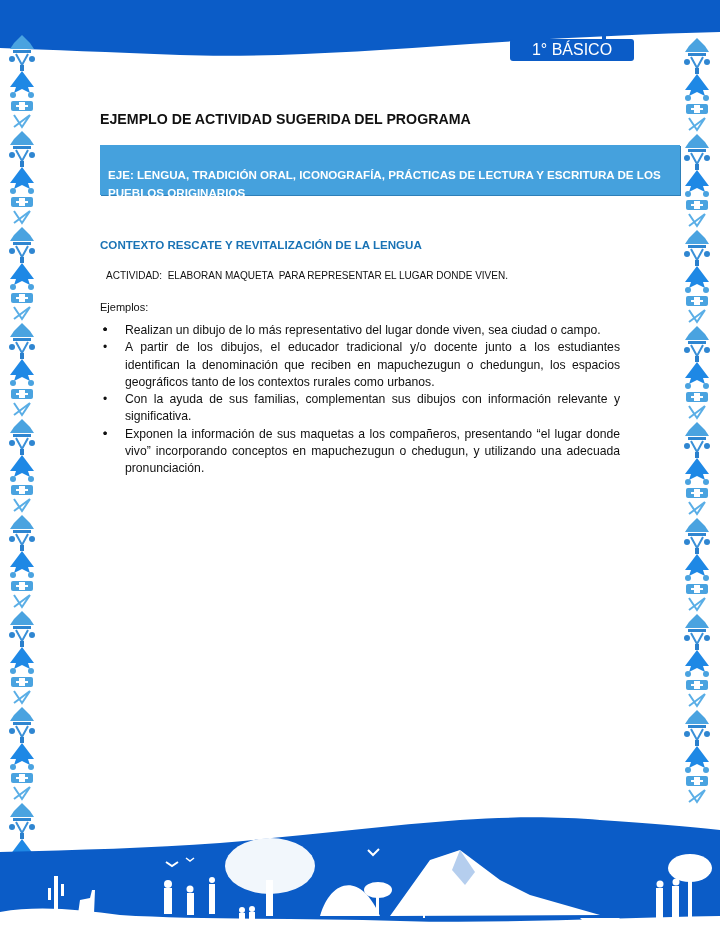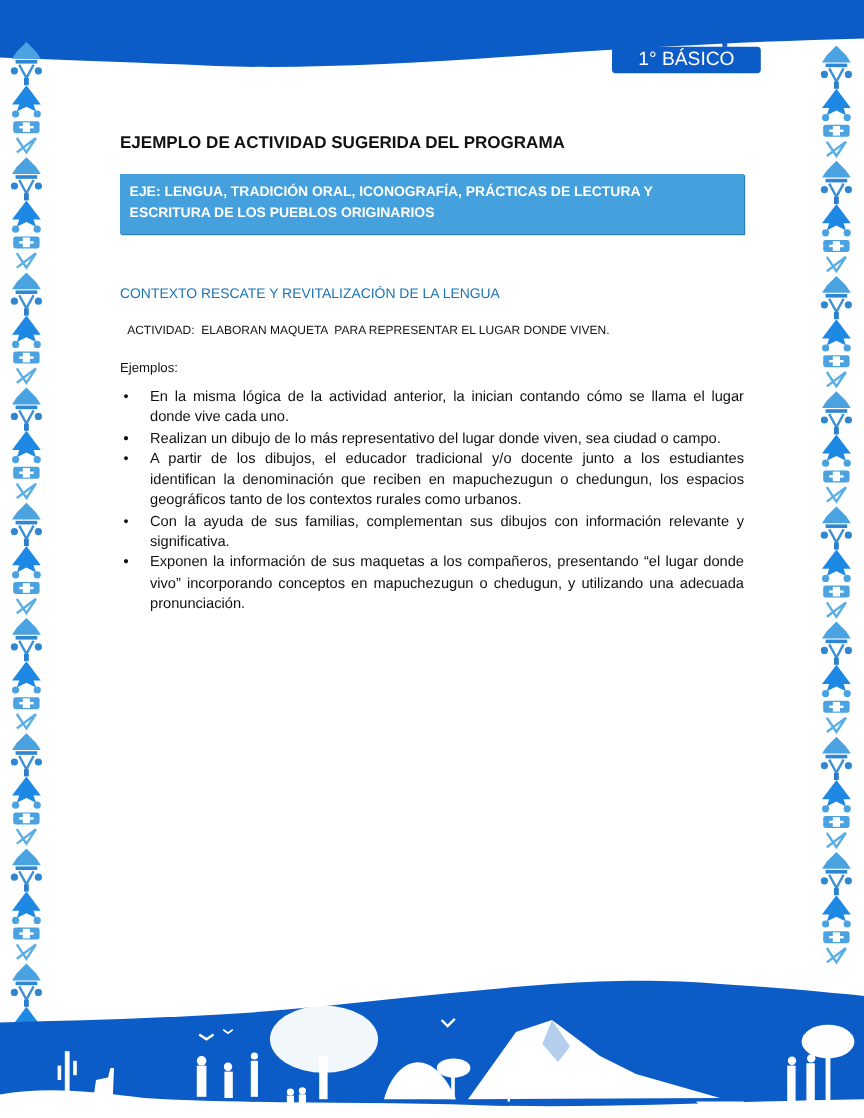--- a/index.html
+++ b/index.html
@@ -22,27 +22,27 @@
     }
     .border-strip { position: absolute; top: 35px; width: 28px; height: 820px; }
     .border-left { left: 8px; }
     .border-right { left: 683px; top: 38px; }
     .content { position: absolute; left: 100px; top: 0; width: 520px; }
     .page-title {
       position: absolute; top: 111px; left: 0; width: 520px; 
       font-weight: bold; font-size: 14.2px; color: #111;
     }
     .axis-box {
-      position: absolute; top: 145px; left: 0; width: 520px; height: 50px;
-      background: #45a1dd; box-sizing: border-box; padding: 6px 8px;
+      position: absolute; top: 145px; left: 0; width: 580px; height: 50px;
+      background: #45a1dd; box-sizing: border-box; padding: 21px 8px;
       color: #fff; font-weight: bold; font-size: 11.6px; line-height: 18px;
       box-shadow: 1px 1px 0 #2e7fb8;
     }
     .section-heading {
-      position: absolute; top: 238px; left: 0; font-weight: normal; font-size: 11.6px; color: #1a73b5;
+      position: absolute; top: 238px; left: 0; font-weight: bold; font-size: 11.6px; color: #1a73b5;
     }
     .activity {
       position: absolute; top: 270px; left: 6px; font-size: 10px; color: #111; white-space: pre;
     }
     .examples-label { position: absolute; top: 301px; left: 0; font-size: 11px; color: #111; }
     .bullets {
       position: absolute; top: 322px; left: 0; width: 520px; margin: 0; padding: 0; list-style: none;
     }
     .bullet {
       position: relative; padding-left: 25px; font-size: 12.2px; line-height: 17.3px;
@@ -99,21 +99,21 @@
     <use href="#motifA" y="672"></use>
 </svg>
 
 <div class="content">
   <div class="page-title">EJEMPLO DE ACTIVIDAD SUGERIDA DEL PROGRAMA</div>
   <div class="axis-box">EJE:  LENGUA, TRADICIÓN ORAL, ICONOGRAFÍA, PRÁCTICAS DE LECTURA Y ESCRITURA DE LOS PUEBLOS ORIGINARIOS</div>
   <div class="section-heading">CONTEXTO RESCATE Y REVITALIZACIÓN DE LA LENGUA</div>
   <div class="activity">ACTIVIDAD:  ELABORAN MAQUETA  PARA REPRESENTAR EL LUGAR DONDE VIVEN.</div>
   <div class="examples-label">Ejemplos:</div>
   <ul class="bullets">
-    <li class="bullet"><span class="bullet-dot">•</span><span>En la misma lógica de la actividad anterior, la inician contando cómo se llama el lugar donde vive cada uno.</span></li>
+    <li class="bullet"><span class="bullet-dot">•</span></li>
     <li class="bullet"><span class="bullet-dot">•</span></li>
     <li class="bullet"><span class="bullet-dot">•</span><span>Realizan un dibujo de lo más representativo del lugar donde viven, sea ciudad o campo.</span></li>
     <li class="bullet"><span class="bullet-dot">•</span><span>A partir de los dibujos, el educador tradicional y/o docente junto a los estudiantes identifican la denominación que reciben en mapuchezugun o chedungun, los espacios geográficos tanto de los contextos rurales como urbanos.</span></li>
     <li class="bullet"><span class="bullet-dot">•</span><span>Con la ayuda de sus familias, complementan sus dibujos con información relevante y significativa.</span></li>
     <li class="bullet"><span class="bullet-dot">•</span></li>
     <li class="bullet"><span class="bullet-dot">•</span><span>Exponen la información de sus maquetas a los compañeros, presentando “el lugar donde vivo” incorporando conceptos en mapuchezugun o chedugun, y utilizando una adecuada pronunciación.</span></li>
   </ul>
 </div>
 
 <svg class="bottom-band" viewBox="0 800 720 132" width="720" height="132">

